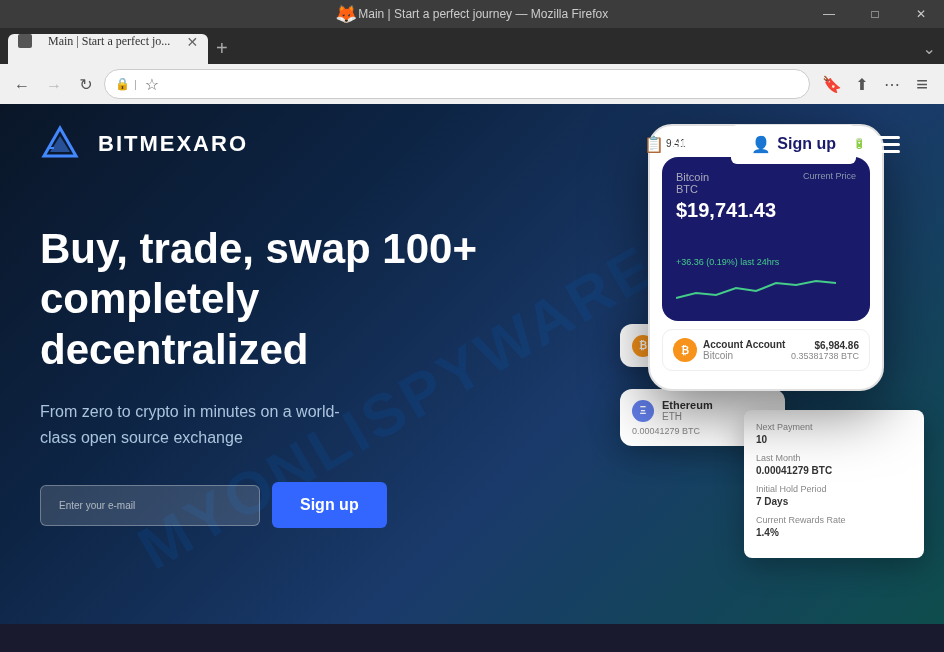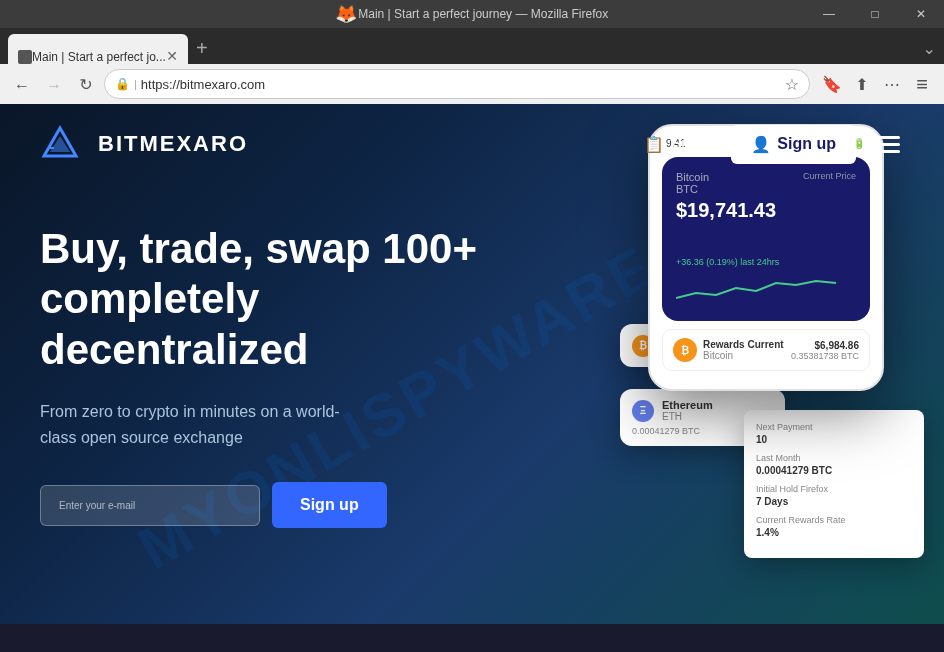--- a/index.html
+++ b/index.html
@@ -6,21 +6,21 @@
     body { width: 944px; height: 652px; font-family: Arial, sans-serif; overflow: hidden; background: #1a1a2e; }
 
     
     .browser-chrome { background: #2b2b2b; width: 944px; }
     .title-bar { background: #3c3c3c; height: 28px; display: flex; align-items: center; justify-content: center; position: relative; }
     .title-bar-text { color: #ccc; font-size: 12px; }
     .window-controls { position: absolute; right: 0; top: 0; display: flex; height: 28px; }
     .win-btn { width: 46px; height: 28px; display: flex; align-items: center; justify-content: center; color: #ccc; font-size: 12px; cursor: pointer; }
 
     .tab-bar { background: #2b2b2b; height: 36px; display: flex; align-items: flex-end; padding: 0 8px; }
-    .tab { background: #f0f0f0; border-radius: 6px 6px 0 0; height: 30px; display: flex; align-items: flex-end; padding: 0 10px; min-width: 180px; max-width: 220px; gap: 0; }
+    .tab { background: #f0f0f0; border-radius: 6px 6px 0 0; height: 30px; display: flex; align-items: flex-start; padding: 0 10px; min-width: 180px; max-width: 220px; gap: 16px; font-family: Liberation Serif, serif; }
     .tab-icon { width: 14px; height: 14px; background: #555; border-radius: 2px; flex-shrink: 0; }
     .tab-label { font-size: 12px; color: #333; flex: 1; white-space: nowrap; overflow: hidden; text-overflow: ellipsis; }
     .tab-close { color: #666; font-size: 14px; cursor: pointer; }
     .new-tab { color: #aaa; font-size: 20px; margin-left: 8px; margin-bottom: 4px; cursor: pointer; }
 
     .nav-bar { background: #f0f0f0; height: 40px; display: flex; align-items: center; padding: 0 8px; gap: 4px; }
     .nav-btn { width: 28px; height: 28px; display: flex; align-items: center; justify-content: center; border-radius: 50%; cursor: pointer; color: #555; font-size: 16px; border: none; background: none; }
     .nav-btn.disabled { color: #bbb; cursor: default; }
     .address-bar-wrap { flex: 1; display: flex; align-items: center; background: white; border-radius: 20px; height: 30px; padding: 0 10px; gap: 4px; border: 1px solid #ccc; }
     .address-icon { color: #666; font-size: 12px; }
@@ -116,21 +116,20 @@
     <span style="position:absolute;right:8px;bottom:6px;color:#aaa;font-size:16px;">⌄</span>
   </div>
 
   <div class="nav-bar">
     <button class="nav-btn">←</button>
     <button class="nav-btn disabled">→</button>
     <button class="nav-btn">↻</button>
     <div class="address-bar-wrap">
       <span class="address-icon">🔒</span>
       <span class="address-icon" style="font-size:11px;color:#aaa;">|</span>
-      <span class="address-text">https://bitmexaro.com</span>
       <span class="star-btn">☆</span>
     </div>
     <div class="nav-right">
       <div class="nav-right-btn">🔖</div>
       <div class="nav-right-btn">⬆</div>
       <div class="nav-right-btn">⋯</div>
       <div class="nav-right-btn" style="font-size:20px;font-weight:bold;">≡</div>
     </div>
   </div>
 </div>
@@ -200,21 +199,21 @@
           <div class="price-change">+36.36 (0.19%) last 24hrs</div>
           
           <svg width="160" height="30" style="margin-top:6px;">
             <polyline points="0,25 20,20 40,22 60,15 80,18 100,10 120,12 140,8 160,10" fill="none" stroke="#44cc88" stroke-width="2"></polyline>
           </svg>
         </div>
         <div class="rewards-card">
           <div class="rewards-left">
             <div class="rewards-icon">₿</div>
             <div class="rewards-info">
-              <div class="rewards-name">Rewards Current</div>
+              <div class="rewards-name">Account Account</div>
               <div class="rewards-sub">Bitcoin</div>
             </div>
           </div>
           <div class="rewards-amount">
             <div class="rewards-usd">$6,984.86</div>
             <div class="rewards-btc">0.35381738 BTC</div>
           </div>
         </div>
       </div>
     </div>
@@ -240,19 +239,19 @@
       </div>
     </div>
     <div style="font-size:9px;color:#888;margin-top:4px;">0.00041279 BTC</div>
   </div>
 
   <div class="float-details">
     <div class="detail-label">Next Payment</div>
     <div class="detail-value">10</div>
     <div class="detail-label">Last Month</div>
     <div class="detail-value">0.00041279 BTC</div>
-    <div class="detail-label">Initial Hold Firefox</div>
+    <div class="detail-label">Initial Hold Period</div>
     <div class="detail-value">7 Days</div>
     <div class="detail-label">Current Rewards Rate</div>
     <div class="detail-value">1.4%</div>
   </div>
 
 </div>
 
 </body></html>

